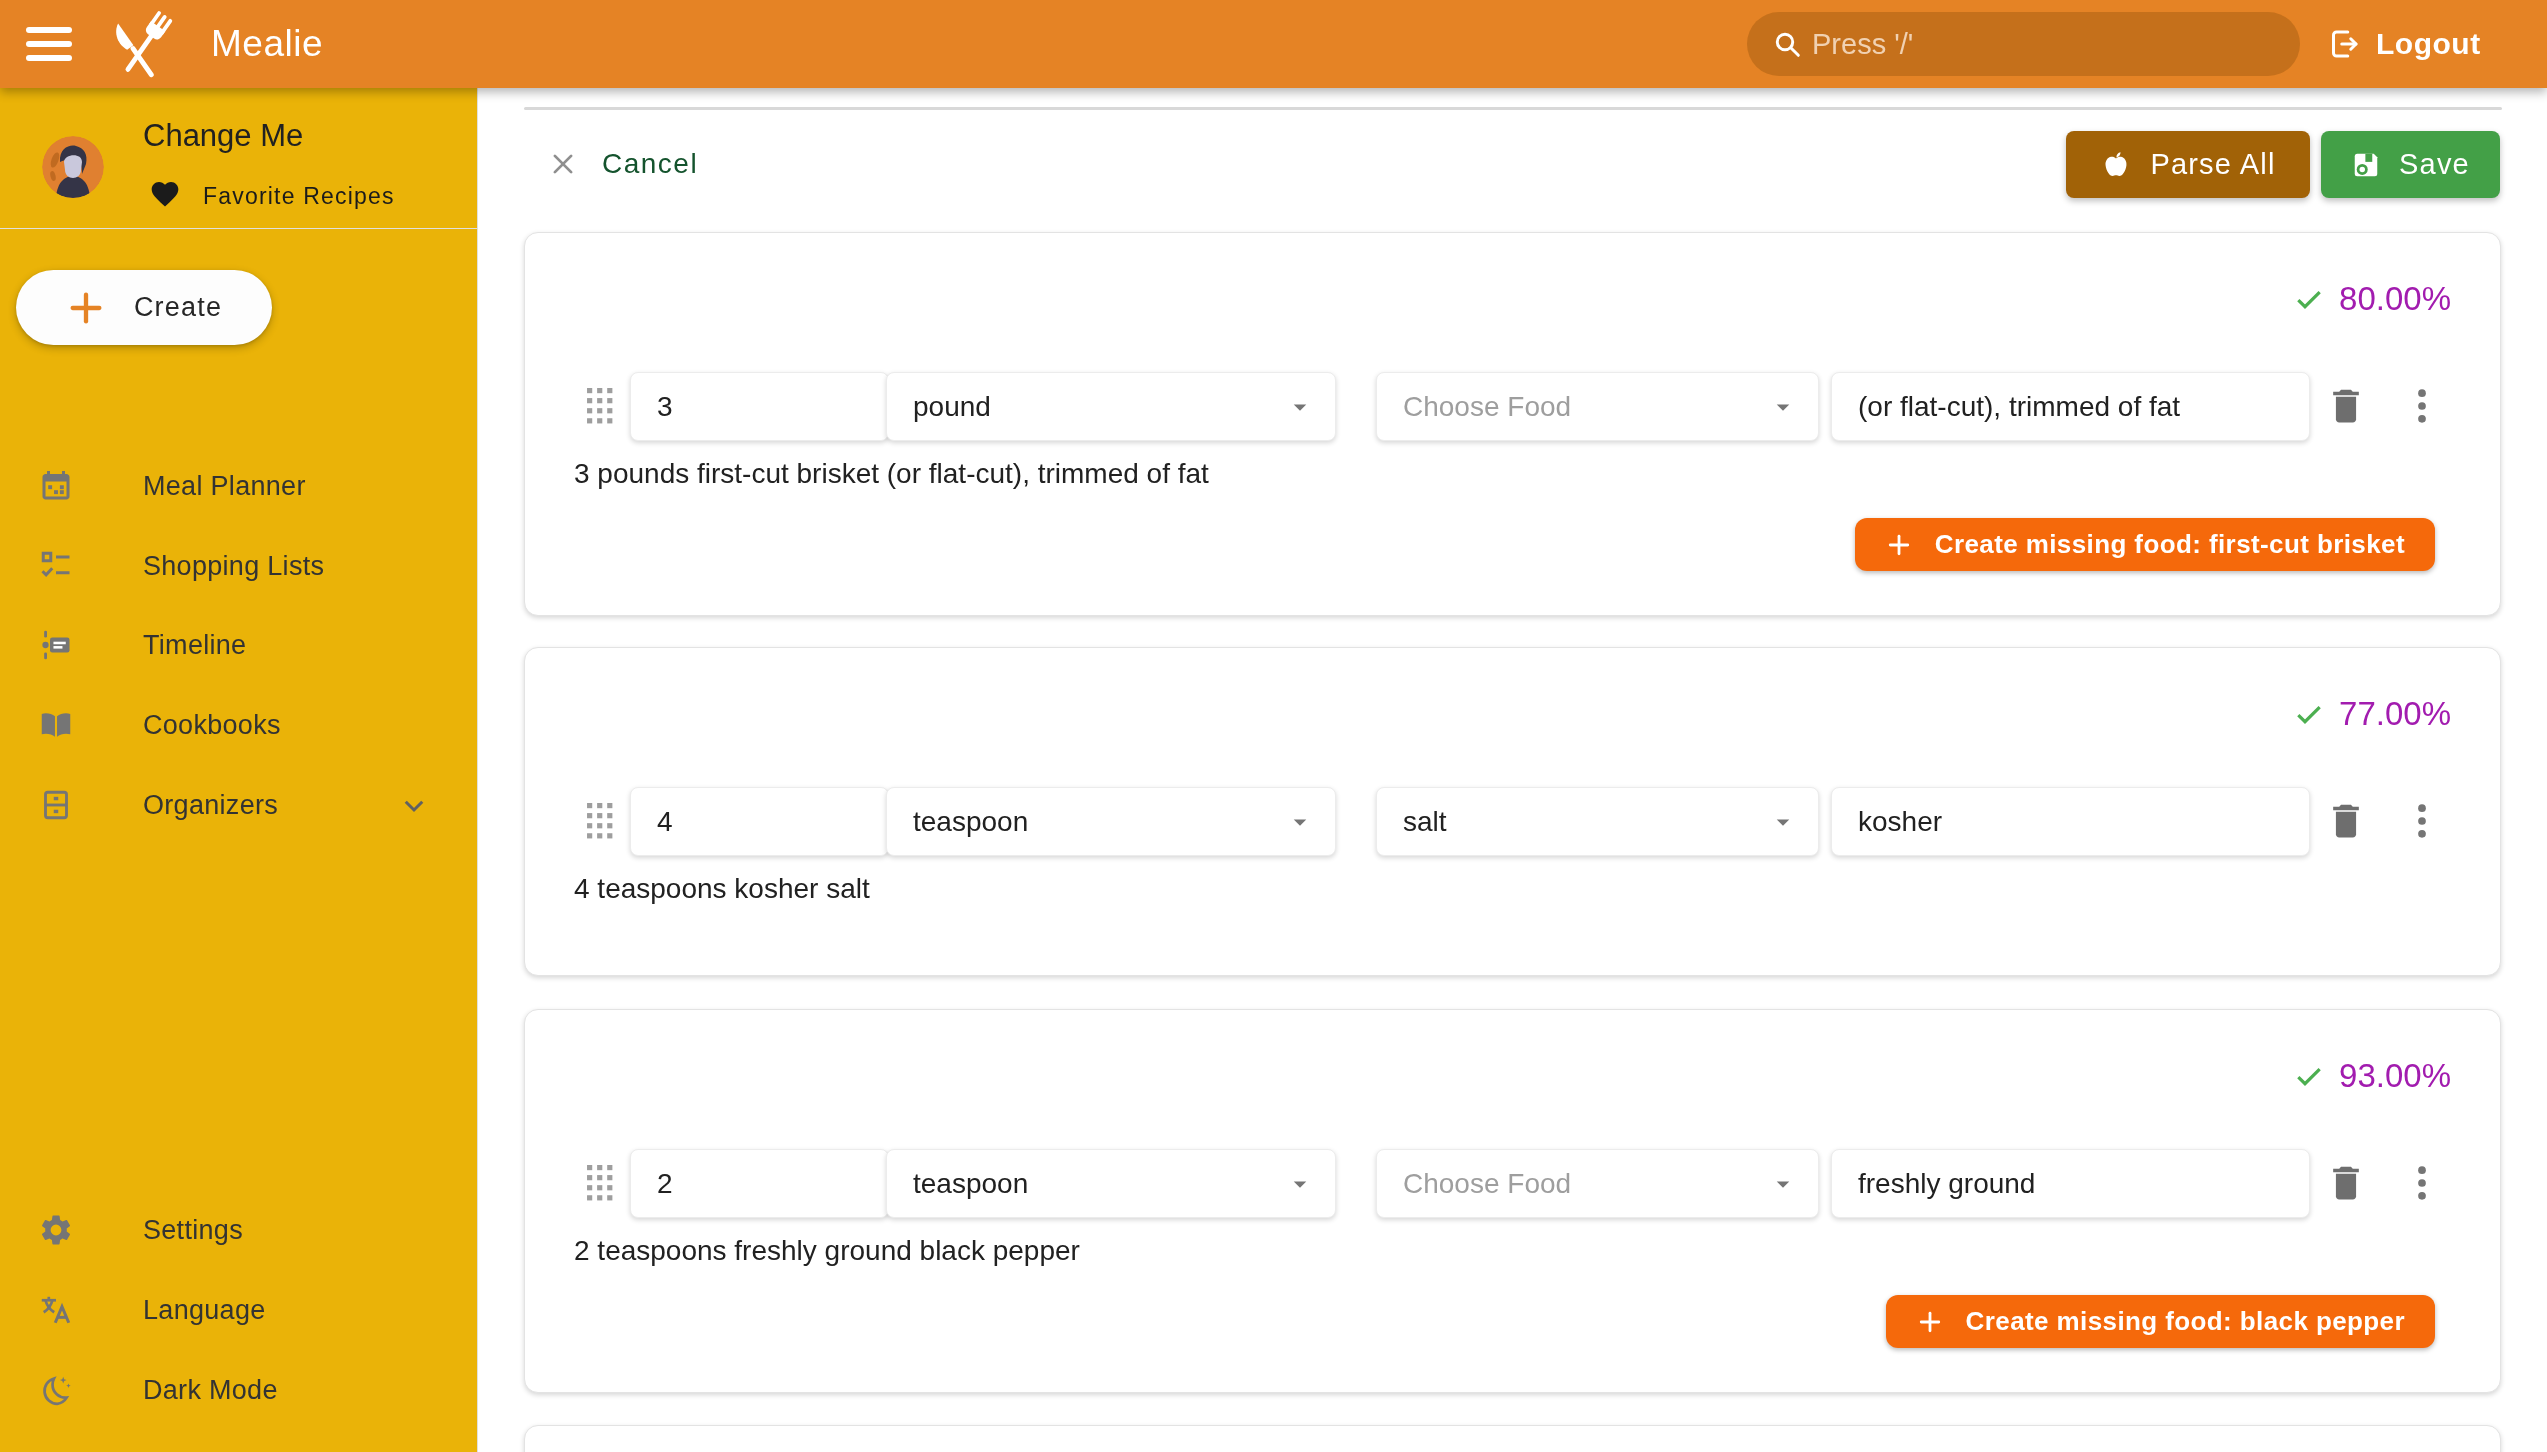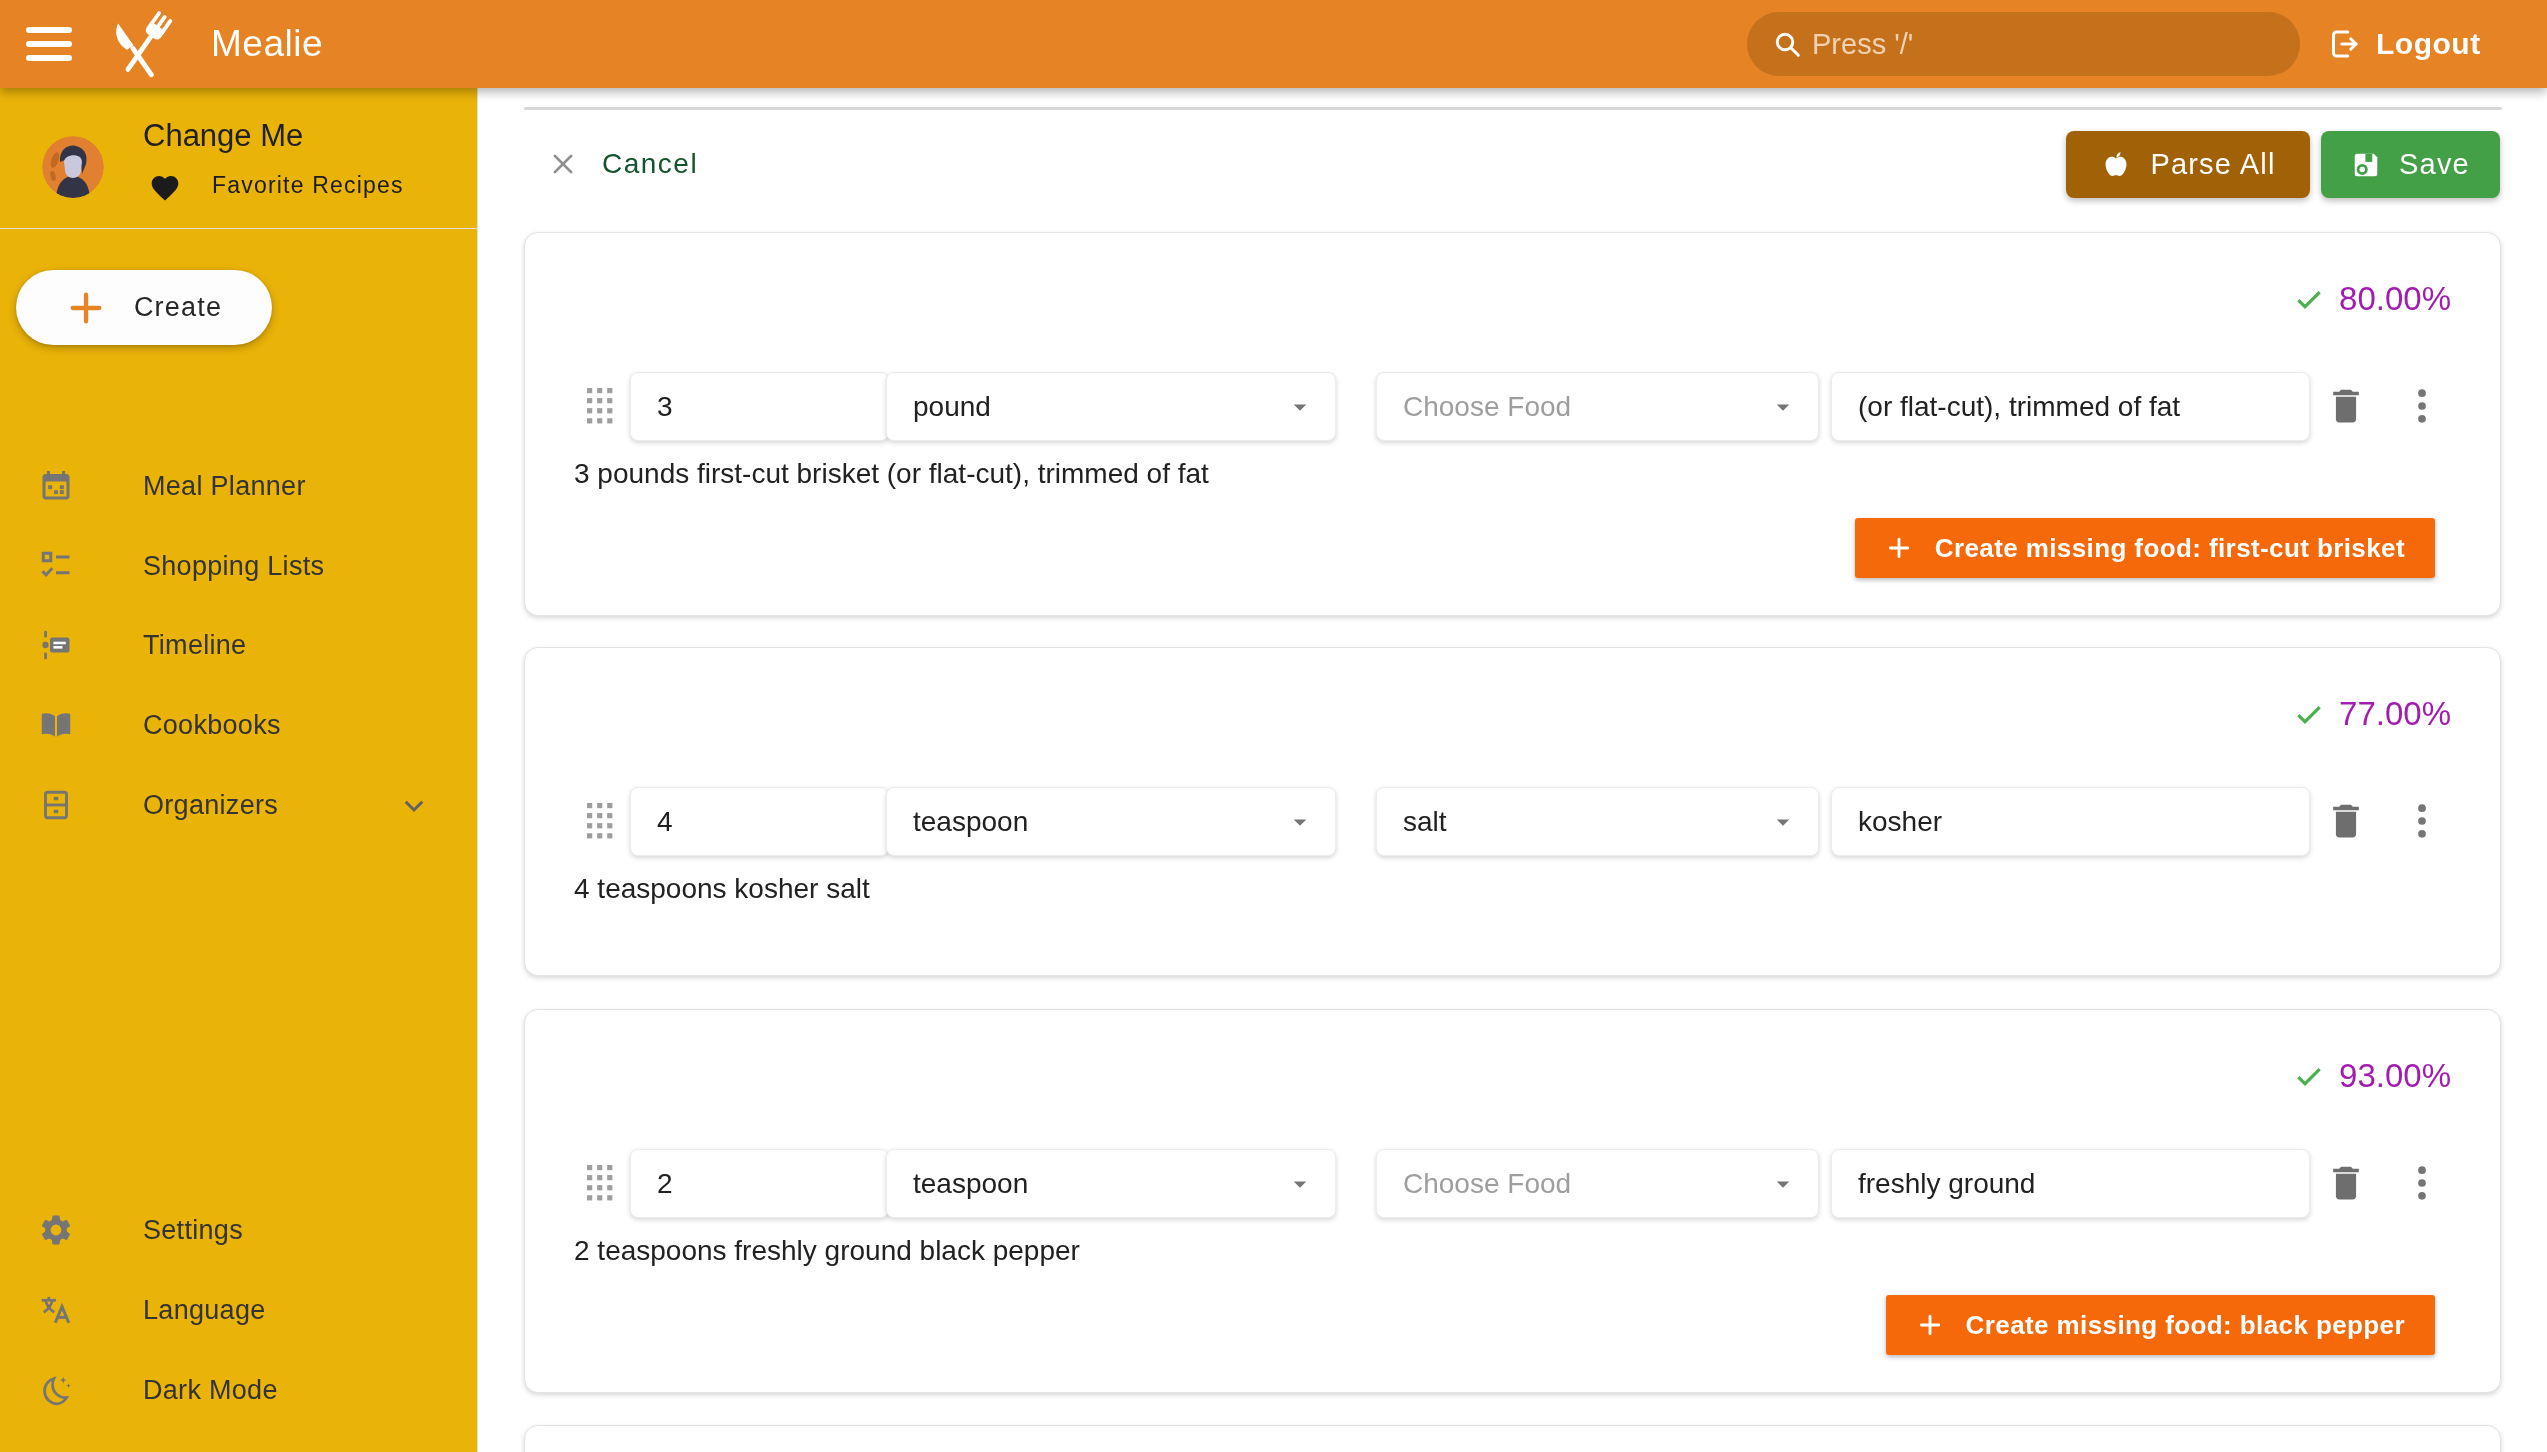--- a/index.html
+++ b/index.html
@@ -20,21 +20,21 @@
     font-size:29px; color:#fff; font-family:inherit; }
   .search-pill input::placeholder { color:rgba(255,242,228,.75); }
   .logout-btn { position:absolute; left:2326px; top:20px; height:48px; display:flex; align-items:center; gap:14px;
     background:none; border:none; color:#fff; font-size:30px; font-weight:600; letter-spacing:0.5px; cursor:pointer; font-family:inherit; }
 
   
   .sidebar { position:absolute; left:0; top:88px; width:478px; height:1365px; background:#eab308;
     border-right:1px solid #E0E0E0; z-index:10; }
   .avatar { position:absolute; left:42px; top:48px; width:62px; height:62px; border-radius:50%; overflow:hidden; cursor:pointer; }
   .user-name { position:absolute; left:143px; top:30px; font-size:31px; color:#212121; cursor:pointer; }
-  .fav-row { position:absolute; left:149px; top:84px; height:38px; display:flex; align-items:flex-start; gap:31px; cursor:pointer; }
+  .fav-row { position:absolute; left:149px; top:84px; height:38px; display:flex; align-items:flex-end; gap:22px; cursor:pointer; }
   .fav-row .lbl { font-size:23px; font-weight:500; letter-spacing:1.2px; color:#1b1b1b; }
   .side-divider { position:absolute; left:0; top:140px; width:477px; height:1px; background:#E0E0E0; }
   .create-btn { position:absolute; left:16px; top:182px; width:256px; height:75px; border-radius:38px;
     background:#FDFDFD; border:none; box-shadow:0 3px 8px rgba(0,0,0,.24), 0 1px 3px rgba(0,0,0,.12);
     display:flex; align-items:center; justify-content:center; gap:28px; cursor:pointer; font-family:inherit; }
   .create-btn .lbl { font-size:27px; font-weight:500; letter-spacing:1.2px; color:#262626; }
   .nav-item { position:absolute; left:0; width:477px; height:80px; display:flex; align-items:center; cursor:pointer; }
   .nav-item .nico { position:absolute; left:38px; width:36px; height:36px; color:#757575; }
   .nav-item .lbl { position:absolute; left:143px; font-size:27px; font-weight:500; color:#333; letter-spacing:0.3px; }
   .nav-item .chev { position:absolute; left:396px; width:36px; height:36px; color:#616161; }
@@ -67,21 +67,21 @@
   .select-field .value.placeholder { color:#9E9E9E; }
   .f-qty  { left:105px;  width:259px; }
   .f-unit { left:361px;  width:450px; }
   .f-food { left:851px;  width:443px; }
   .f-note { left:1306px; width:479px; }
   .icon-btn { position:absolute; top:145px; width:52px; height:56px; background:none; border:none; cursor:pointer;
     display:flex; align-items:center; justify-content:center; }
   .trash-btn { left:1795px; }
   .kebab-btn { left:1871px; }
   .original-text { position:absolute; left:49px; top:225px; font-size:28px; color:#212121; }
-  .create-missing { position:absolute; right:65px; top:285px; height:60px; border:none; border-radius:3px;
+  .create-missing { position:absolute; right:65px; top:285px; height:53px; border:none; border-radius:12px;
     background:#F5690B; color:#fff; display:flex; align-items:center; gap:22px; padding:0 30px;
     font-size:26px; font-weight:700; letter-spacing:0.4px; cursor:pointer; font-family:inherit;
     box-shadow:0 2px 5px rgba(0,0,0,.28); }
   .card-1 { top:144px;  height:384px; }
   .card-2 { top:559px;  height:329px; }
   .card-3 { top:921px;  height:384px; }
   .card-4 { top:1337px; height:299px; }
 </style>
 </head>
 <body>

